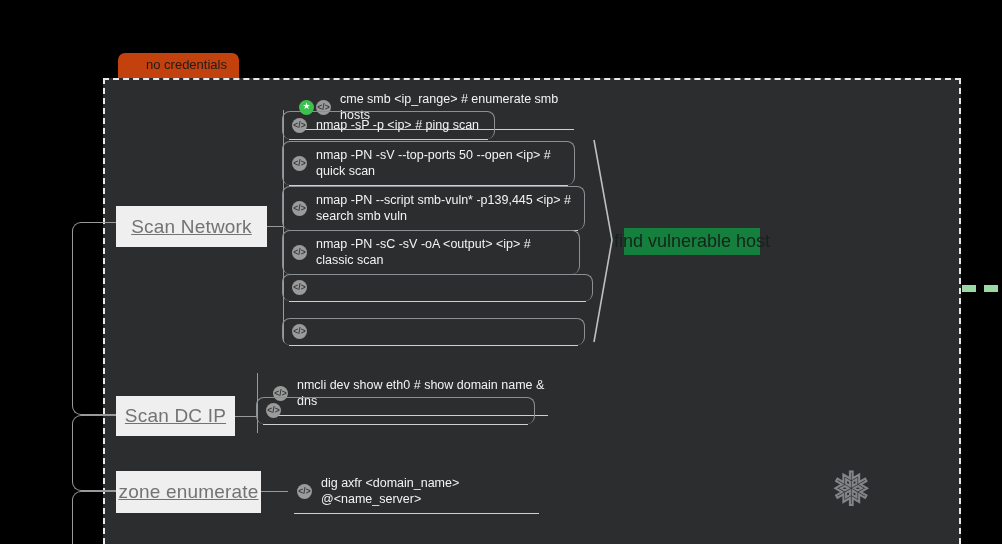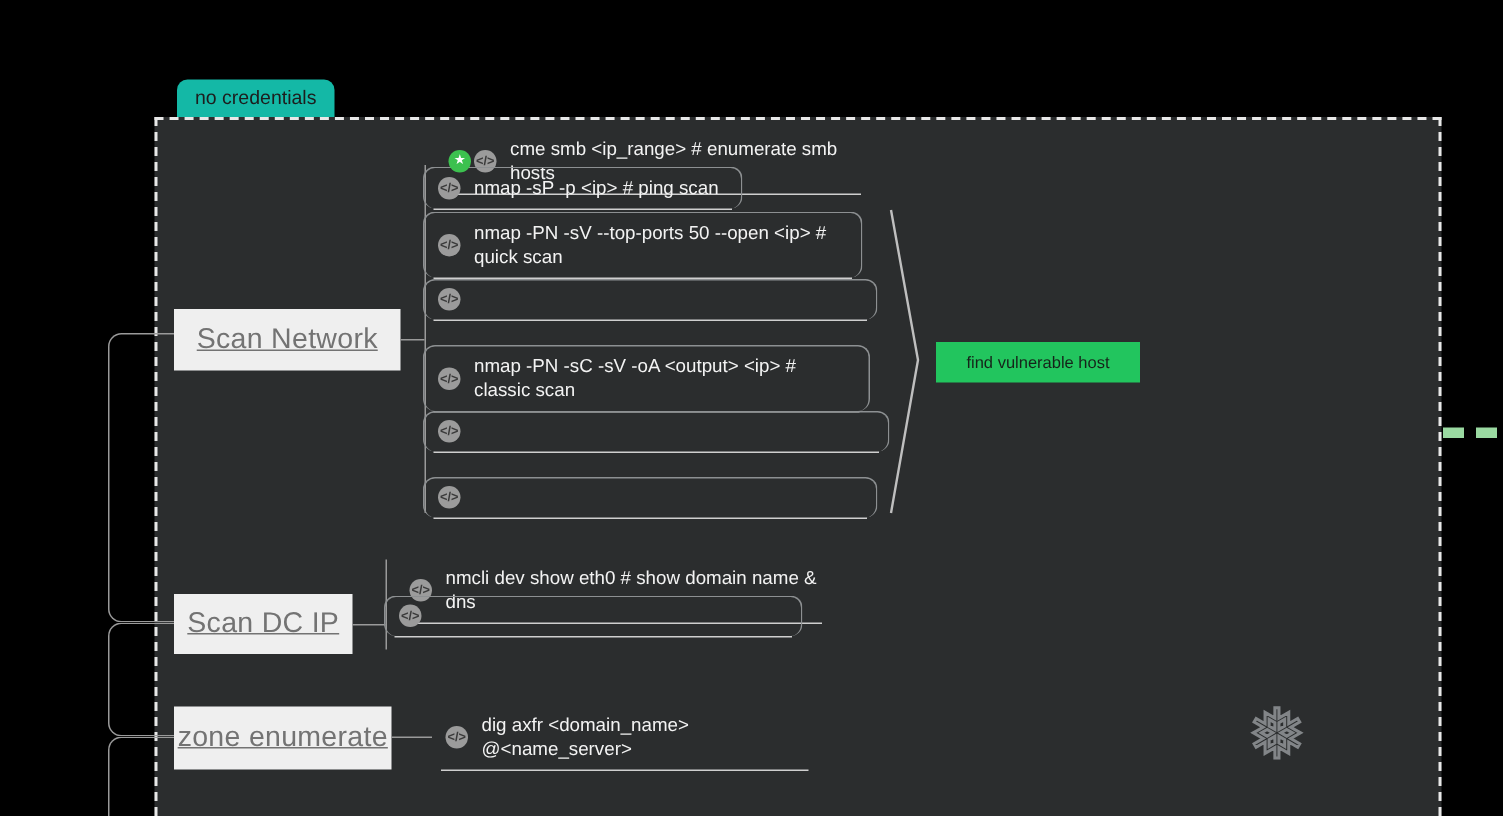--- a/index.html
+++ b/index.html
@@ -27,24 +27,24 @@
     border: 2px dashed #e8e8e8;
     border-bottom: none;
     box-sizing: border-box;
   }
 
   
   #group-tab {
     position: absolute;
     left: 118px;
     top: 53px;
-    background: #14b8a6;
+    background: #c2410c;
     color: #1d1d1d;
     font-size: 13px;
-    padding: 5px 12px 6px 12px;
+    padding: 5px 12px 6px 28px;
     border-radius: 7px 7px 0 0;
     line-height: 1.1;
     white-space: nowrap;
   }
 
   
   #green-dash {
     position: absolute;
     left: 962px;
     top: 285px;
@@ -204,23 +204,23 @@
     overflow: visible;
   }
 
   
   #node-vuln {
     position: absolute;
     left: 624px;
     top: 228px;
     width: 136px;
     height: 27px;
-    background: #22c55e;
+    background: #15803d;
     color: #16231a;
-    font-size: 11px;
+    font-size: 18px;
     display: flex;
     align-items: center;
     justify-content: center;
     white-space: nowrap;
   }
 
   
   #watermark {
     position: absolute;
     left: 832px;
@@ -274,20 +274,21 @@
   <span class="txt">nmap -sP -p &lt;ip&gt; # ping scan</span>
 </div>
 
 <div class="cmd" id="cmd-quick">
   <span class="code-icon">&lt;/&gt;</span>
   <span class="txt">nmap -PN -sV --top-ports 50 --open &lt;ip&gt; # quick scan</span>
 </div>
 
 <div class="cmd" id="cmd-smbvuln">
   <span class="code-icon">&lt;/&gt;</span>
+  <span class="txt">nmap -PN --script smb-vuln* -p139,445 &lt;ip&gt; # search smb vuln</span>
 </div>
 
 <div class="cmd" id="cmd-classic">
   <span class="code-icon">&lt;/&gt;</span>
   <span class="txt">nmap -PN -sC -sV -oA &lt;output&gt; &lt;ip&gt; # classic scan</span>
 </div>
 
 <div class="cmd" id="cmd-full">
   <span class="code-icon">&lt;/&gt;</span>
 </div>

